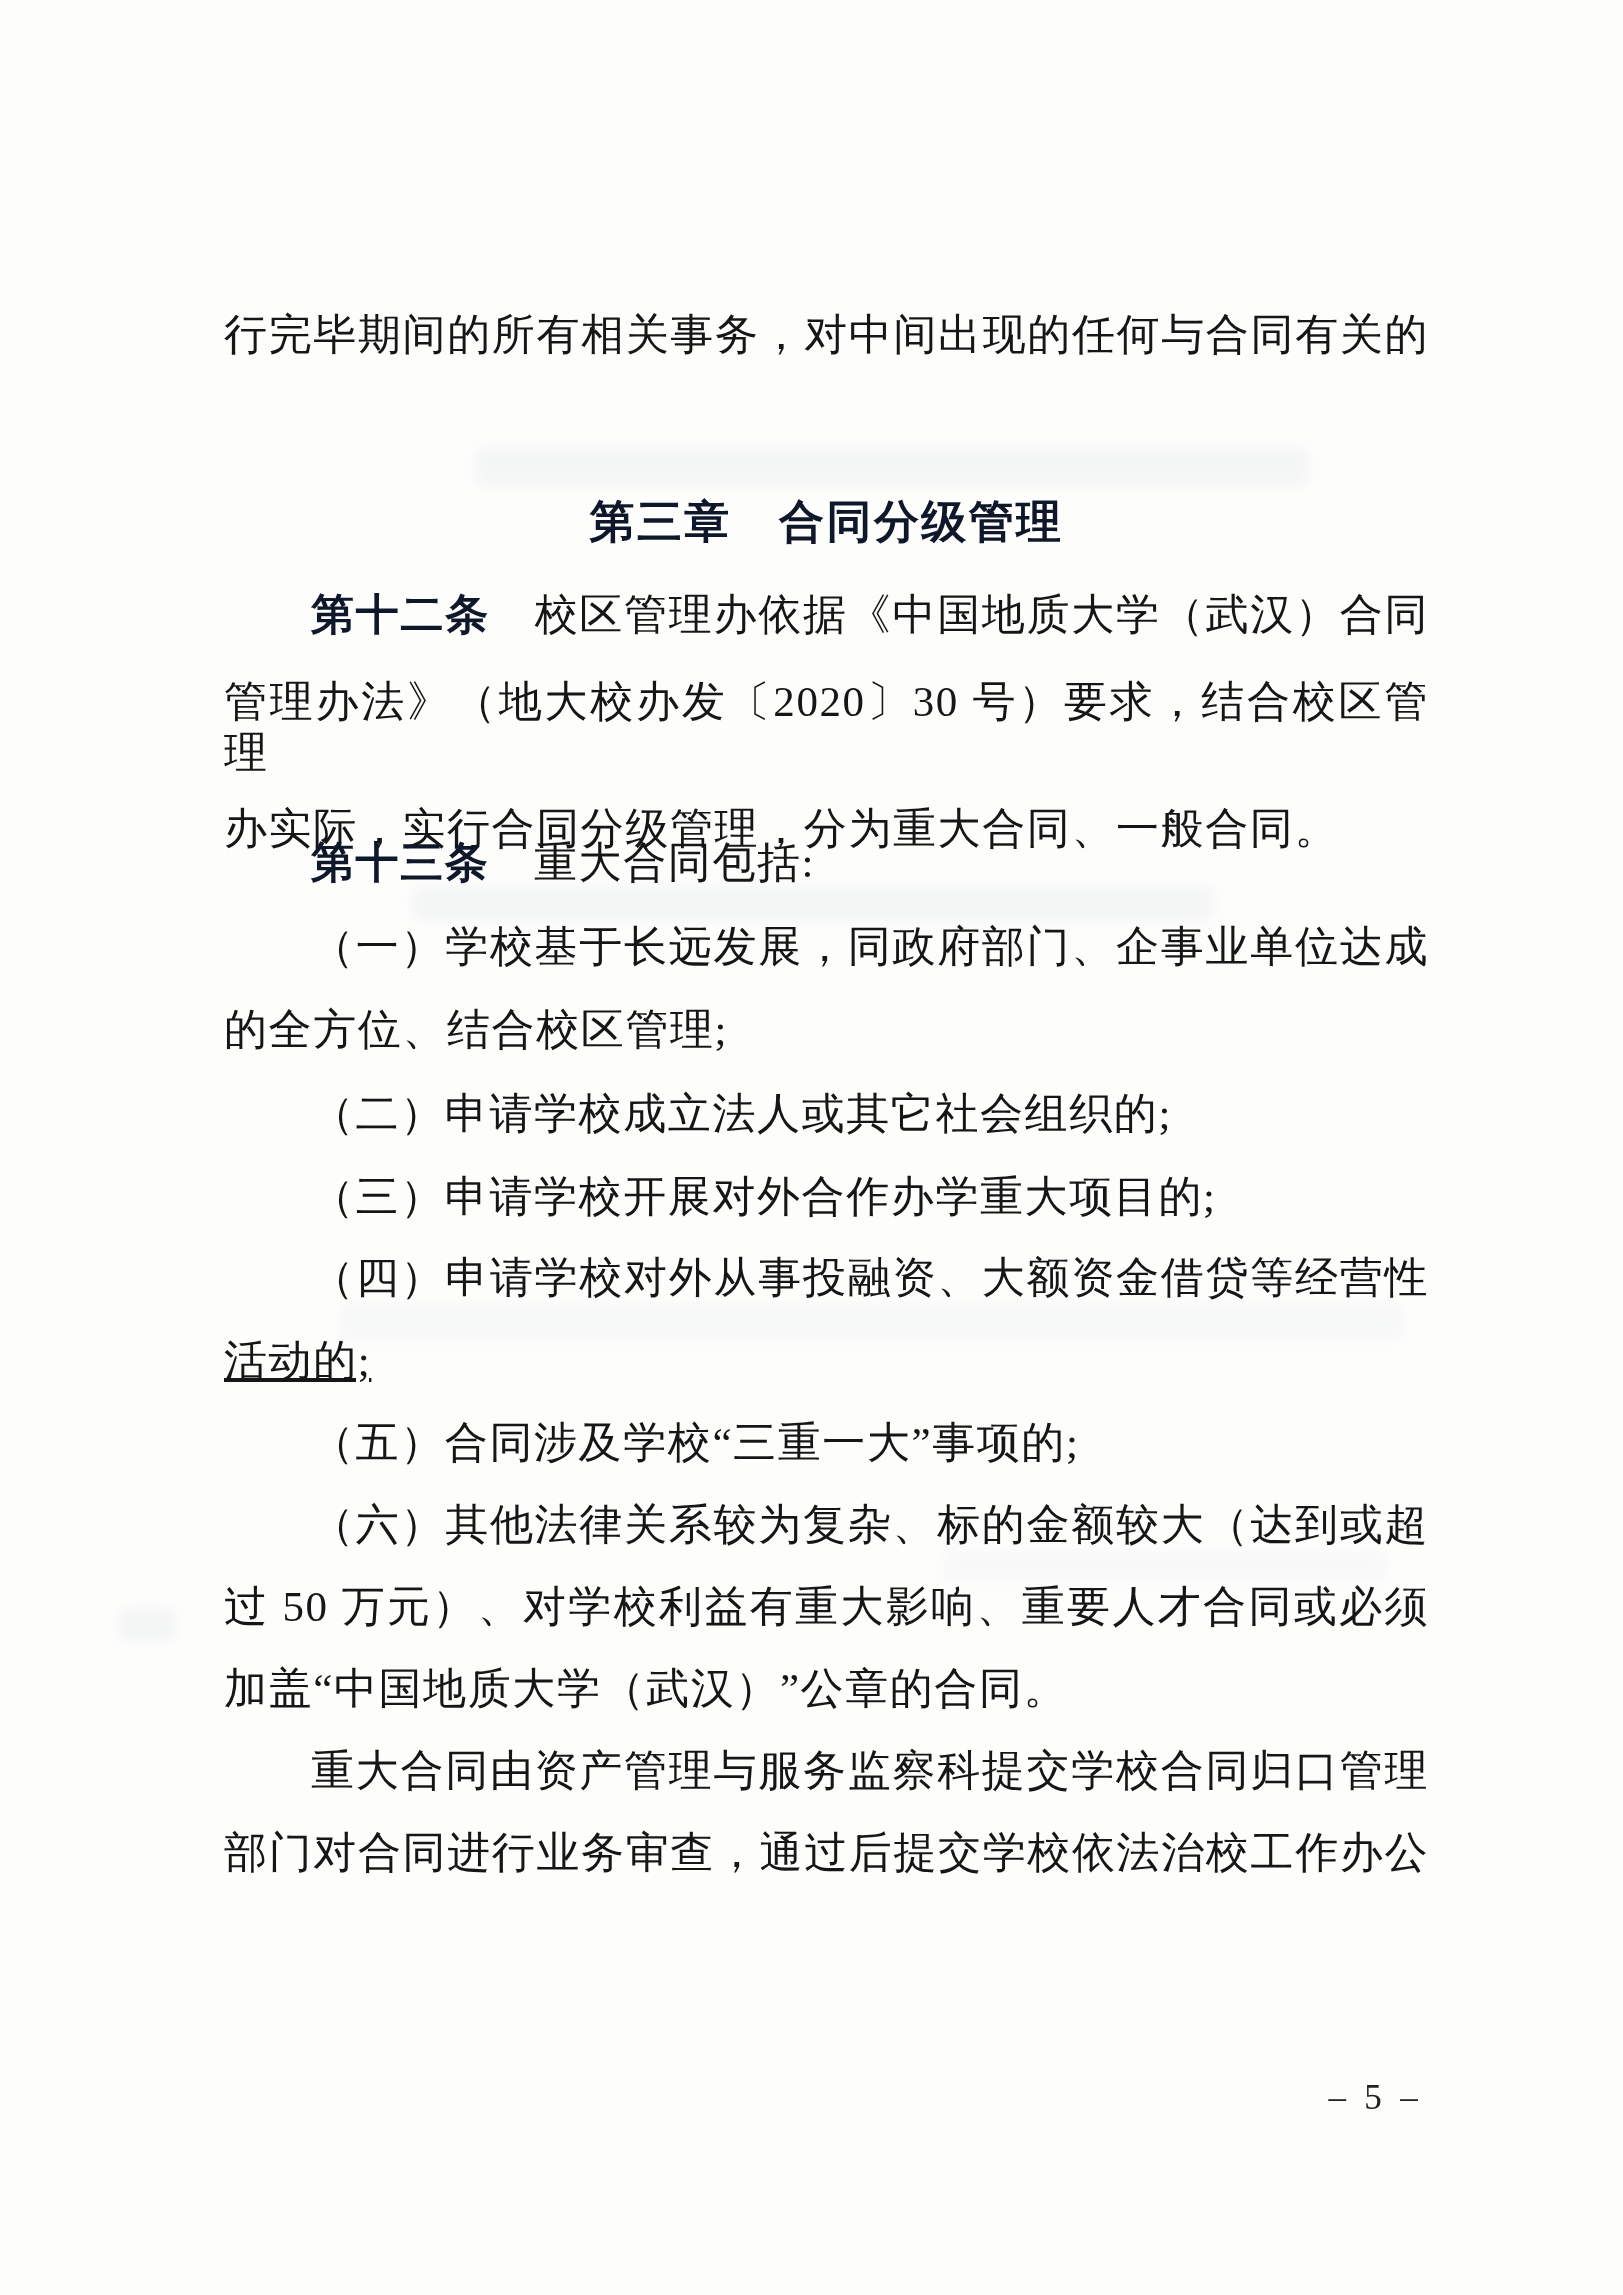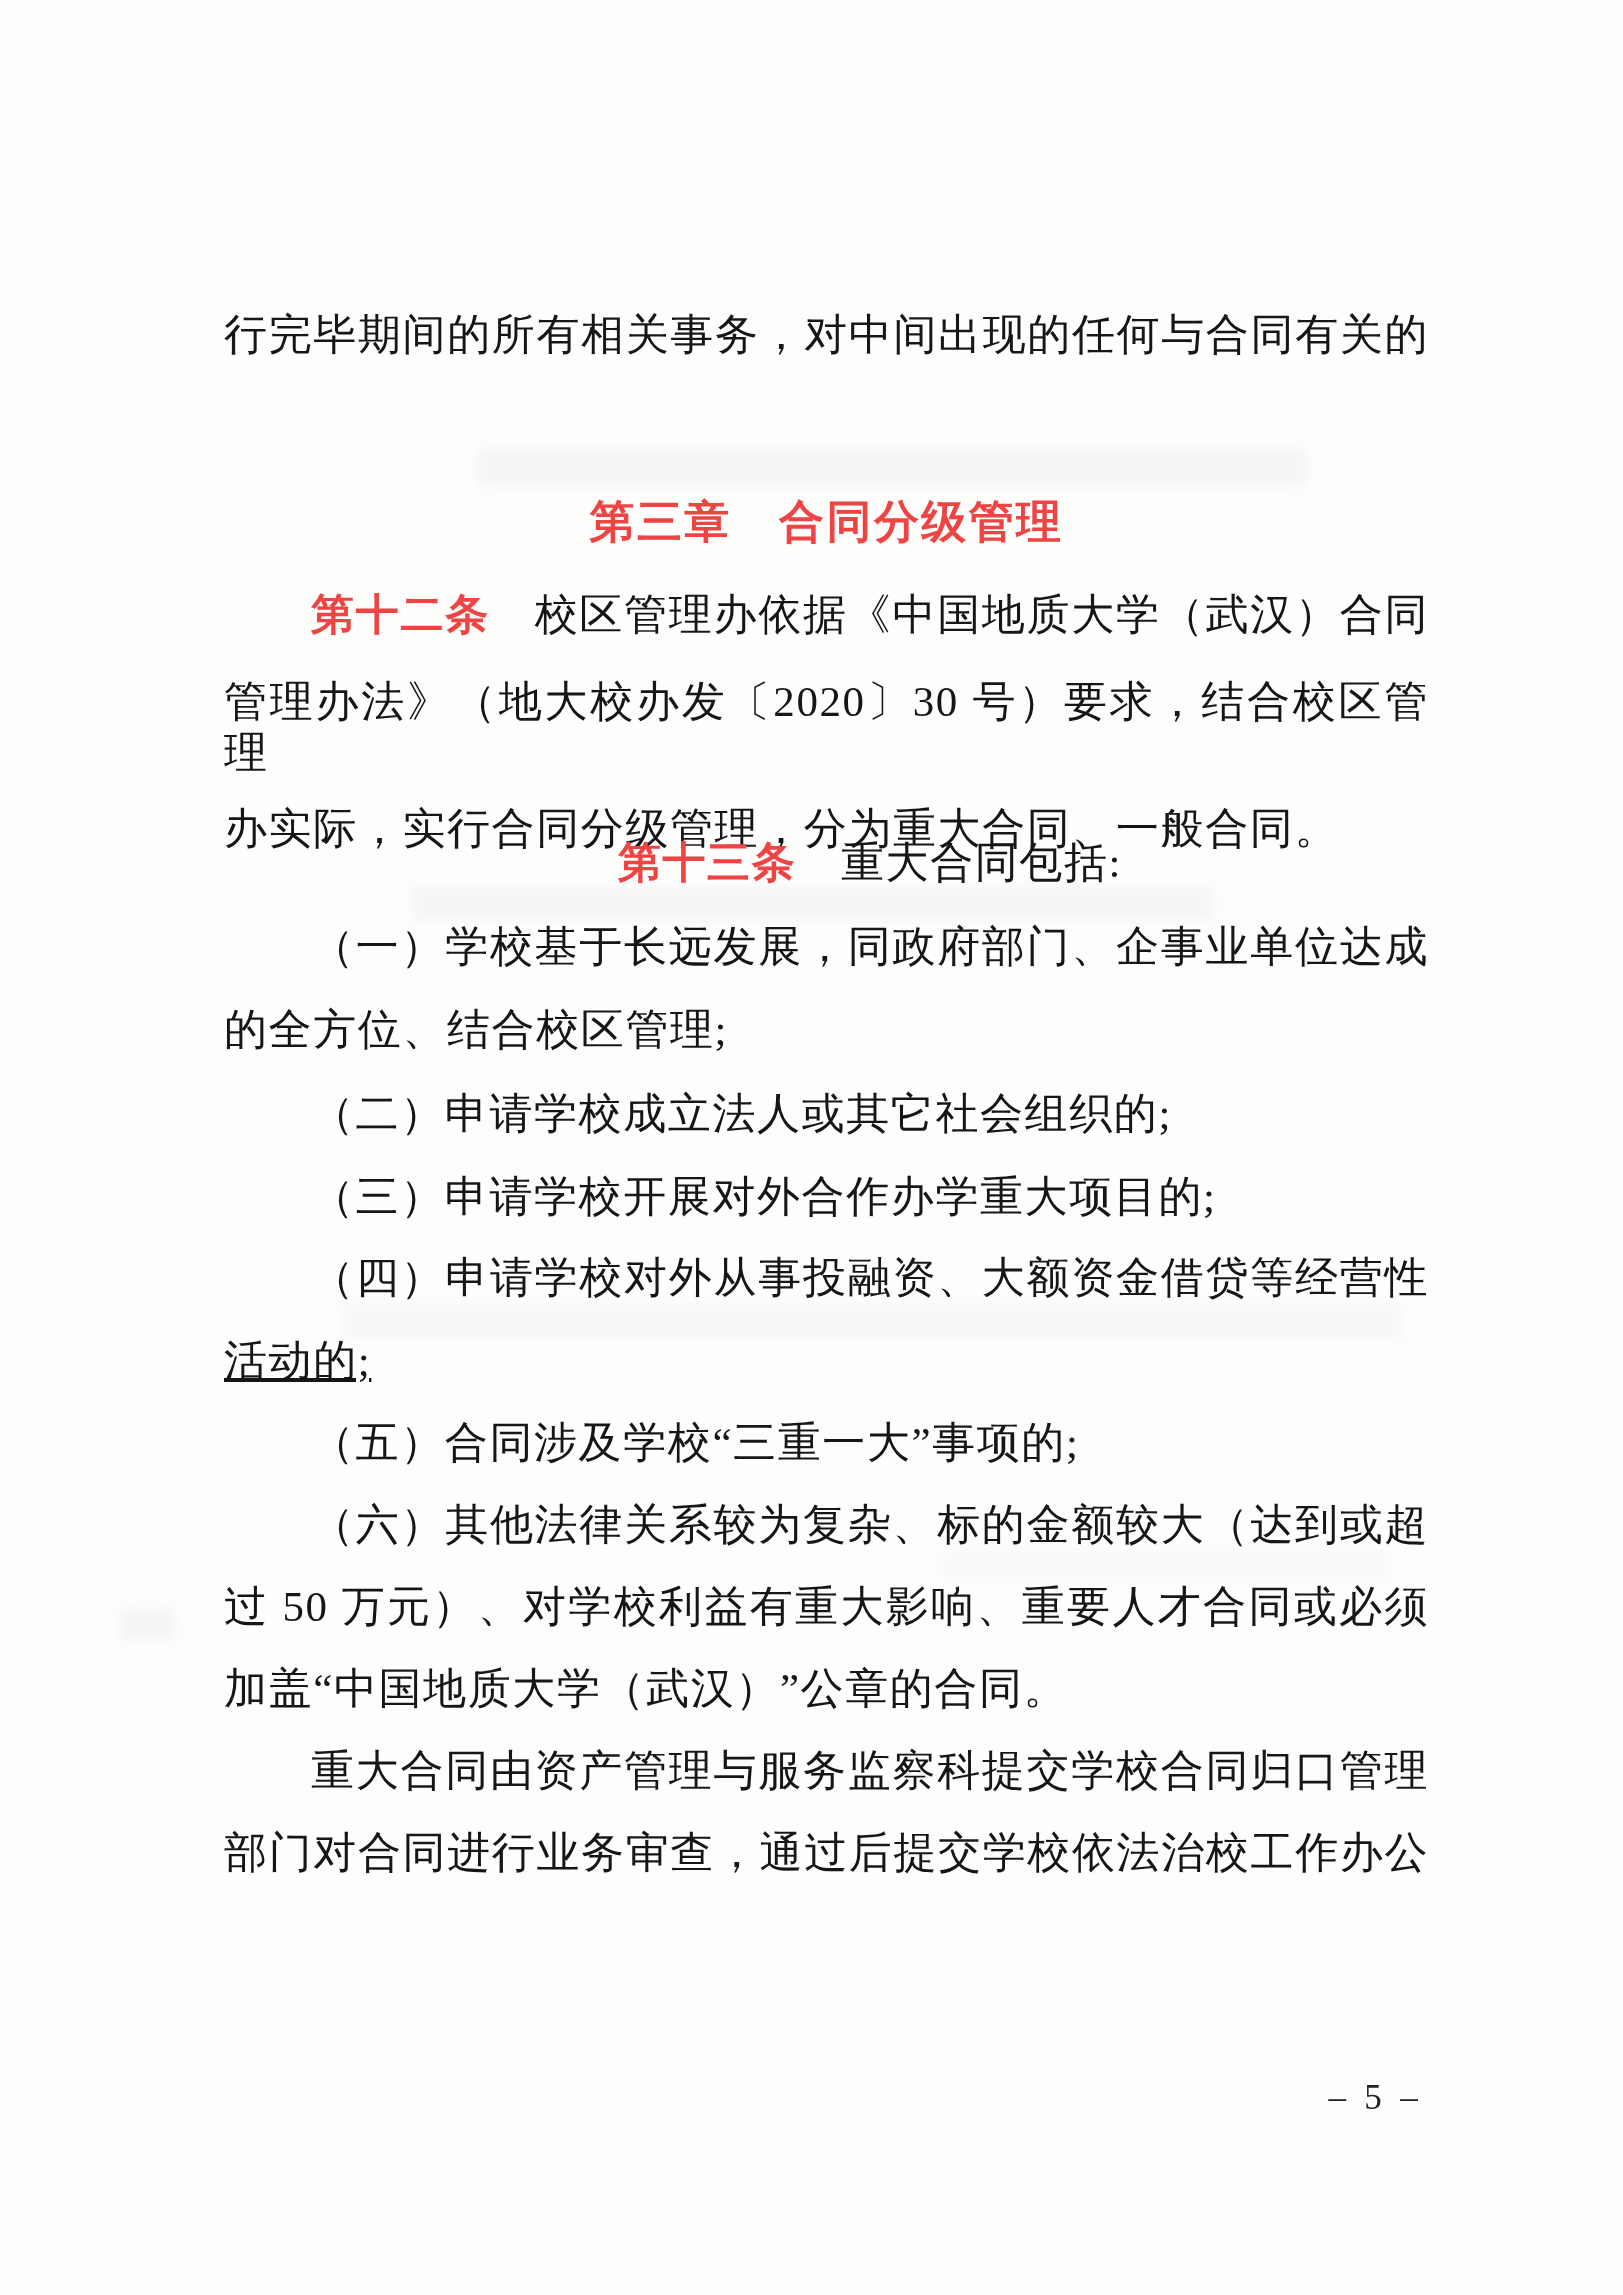--- a/index.html
+++ b/index.html
@@ -46,21 +46,21 @@
     font-size: 45px;
     font-weight: 700;
     font-family: "Liberation Sans", "DejaVu Sans", sans-serif;
     letter-spacing: 2.4px;
     color: #0d0d0d;
   }
   .seg { font-weight: inherit; }
   .seg.bold {
     font-weight: 700;
     font-family: "Liberation Sans", "DejaVu Sans", sans-serif;
-    color: #ef4444;
+    color: #0f172a;
   }
   .page-number {
     position: absolute;
     left: 1308px;
     top: 2078px;
     width: 135px;
     font-size: 35px;
     letter-spacing: 4.8px;
     text-align: center;
     color: #222;
@@ -91,21 +91,21 @@
   <div class="ghost g3"></div>
   <div class="ghost g4"></div>
   <div class="ghost g5"></div>
 
   <div class="body-area">
       <div class="line fill" style="top: 309px;"><span class="seg">行完毕期间的所有相关事务，对中间出现的任何与合同有关的</span></div>
       <div class="line heading" style="top: 496px;"><span class="seg bold">第三章　合同分级管理</span></div>
       <div class="line fill" style="top: 589px; padding-left: 87px;"><span class="seg bold">第十二条</span><span class="seg">　校区管理办依据《中国地质大学（武汉）合同</span></div>
       <div class="line fill" style="top: 676px;"><span class="seg">管理办法》（地大校办发〔2020〕30 号）要求，结合校区管理</span></div>
       <div class="line" style="top: 759px; margin-top: 44px;"><span class="seg">办实际，实行合同分级管理，分为重大合同、一般合同。</span></div>
-      <div class="line" style="top: 837px; padding-left: 87px; text-align: center;"><span class="seg bold">第十三条</span><span class="seg">　重大合同包括:</span></div>
+      <div class="line" style="top: 837px; padding-left: 87px;"><span class="seg bold">第十三条</span><span class="seg">　重大合同包括:</span></div>
       <div class="line fill" style="top: 921px; padding-left: 87px;"><span class="seg">（一）学校基于长远发展，同政府部门、企事业单位达成</span></div>
       <div class="line" style="top: 1004px;"><span class="seg">的全方位、结合校区管理;</span></div>
       <div class="line" style="top: 1088px; padding-left: 87px;"><span class="seg">（二）申请学校成立法人或其它社会组织的;</span></div>
       <div class="line" style="top: 1171px; padding-left: 87px;"><span class="seg">（三）申请学校开展对外合作办学重大项目的;</span></div>
       <div class="line fill" style="top: 1252px; padding-left: 87px;"><span class="seg">（四）申请学校对外从事投融资、大额资金借贷等经营性</span></div>
       <div class="line" style="top: 1335px; text-decoration: underline;"><span class="seg">活动的;</span></div>
       <div class="line" style="top: 1417px; padding-left: 87px;"><span class="seg">（五）合同涉及学校“三重一大”事项的;</span></div>
       <div class="line fill" style="top: 1499px; padding-left: 87px;"><span class="seg">（六）其他法律关系较为复杂、标的金额较大（达到或超</span></div>
       <div class="line fill" style="top: 1581px;"><span class="seg">过 50 万元）、对学校利益有重大影响、重要人才合同或必须</span></div>
       <div class="line" style="top: 1663px;"><span class="seg">加盖“中国地质大学（武汉）”公章的合同。</span></div>

